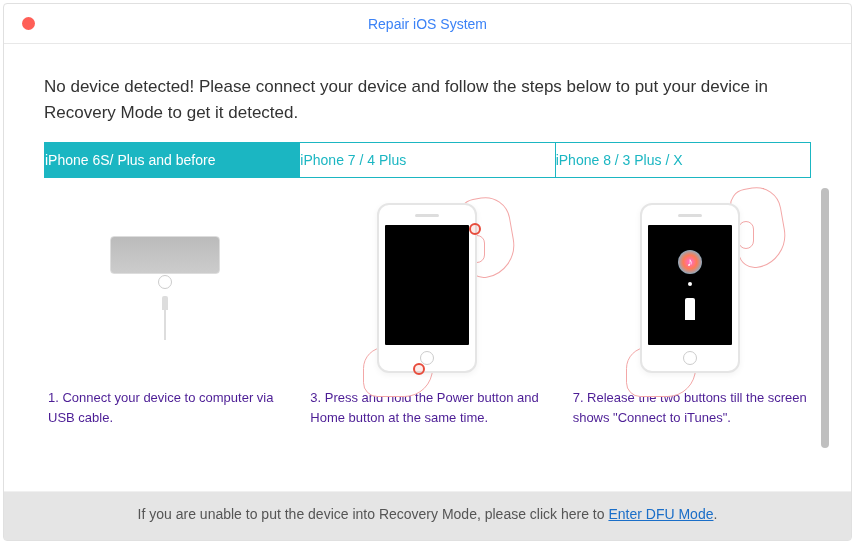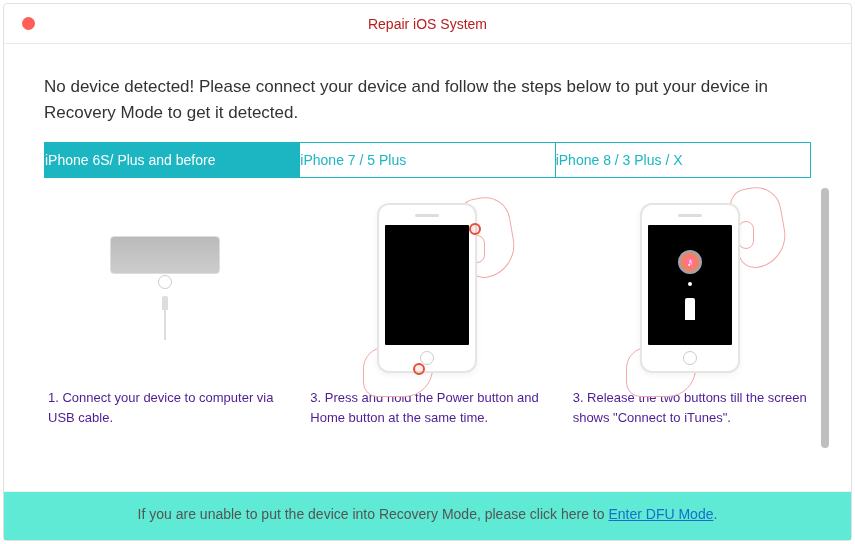--- a/index.html
+++ b/index.html
@@ -27,21 +27,21 @@
       width: 13px;
       height: 13px;
       border-radius: 50%;
       background: #ff5f57;
     }
     .title-text {
       position: absolute;
       left: 50%;
       transform: translateX(-50%);
       font-size: 14px;
-      color: #b91c1c;
+      color: #3b82f6;
     }
     .content {
       padding: 30px 40px 0 40px;
       flex: 1;
       display: flex;
       flex-direction: column;
     }
     .heading {
       font-size: 17px;
       color: #333;
@@ -106,21 +106,21 @@
       height: 260px;
       background: #bfbfbf;
       border-radius: 4px;
     }
     .footer {
       padding: 14px 40px 18px 40px;
       text-align: center;
       font-size: 14px;
       color: #555;
       border-top: 1px solid #f0f0f0;
-      background: #5eead4;
+      background: #e5e5e5;
     }
     .footer a {
       color: #1a6ec8;
       text-decoration: underline;
       cursor: pointer;
     }
     .app-border {
       border: 1px solid #e0e0e0;
       border-radius: 4px;
       position: absolute;
@@ -305,21 +305,21 @@
   <div class="titlebar">
     <div class="close-dot"></div>
     <div class="title-text">Repair iOS System</div>
   </div>
 
   <div class="content">
     <div class="heading">No device detected! Please connect your device and follow the steps below to put your device in Recovery Mode to get it detected.</div>
 
     <div class="tabs">
       <div class="tab active">iPhone 6S/ Plus and before</div>
-      <div class="tab">iPhone 7 / 5 Plus</div>
+      <div class="tab">iPhone 7 / 4 Plus</div>
       <div class="tab">iPhone 8 / 3 Plus / X</div>
     </div>
 
     <div class="steps-wrapper">
       <div class="steps">
 
         <div class="step">
           <div class="illustration">
             <div class="cable-wrap">
               <div class="cable-rect">
@@ -363,21 +363,21 @@
                 <div class="phone-speaker"></div>
                 <div class="phone-screen">
                   <div class="itunes-icon">♪</div>
                   <div class="dot-small"></div>
                   <div class="cable-plug"></div>
                 </div>
                 <div class="phone-home"></div>
               </div>
             </div>
           </div>
-          <div class="step-text">3. Release the two buttons till the screen shows "Connect to iTunes".</div>
+          <div class="step-text">7. Release the two buttons till the screen shows "Connect to iTunes".</div>
         </div>
       </div>
       <div class="scrollbar"></div>
     </div>
   </div>
 
   <div class="footer">
     <span>If you are unable to put the device into Recovery Mode, please click here to </span><a>Enter DFU Mode</a><span>.</span>
   </div>
 </div>

